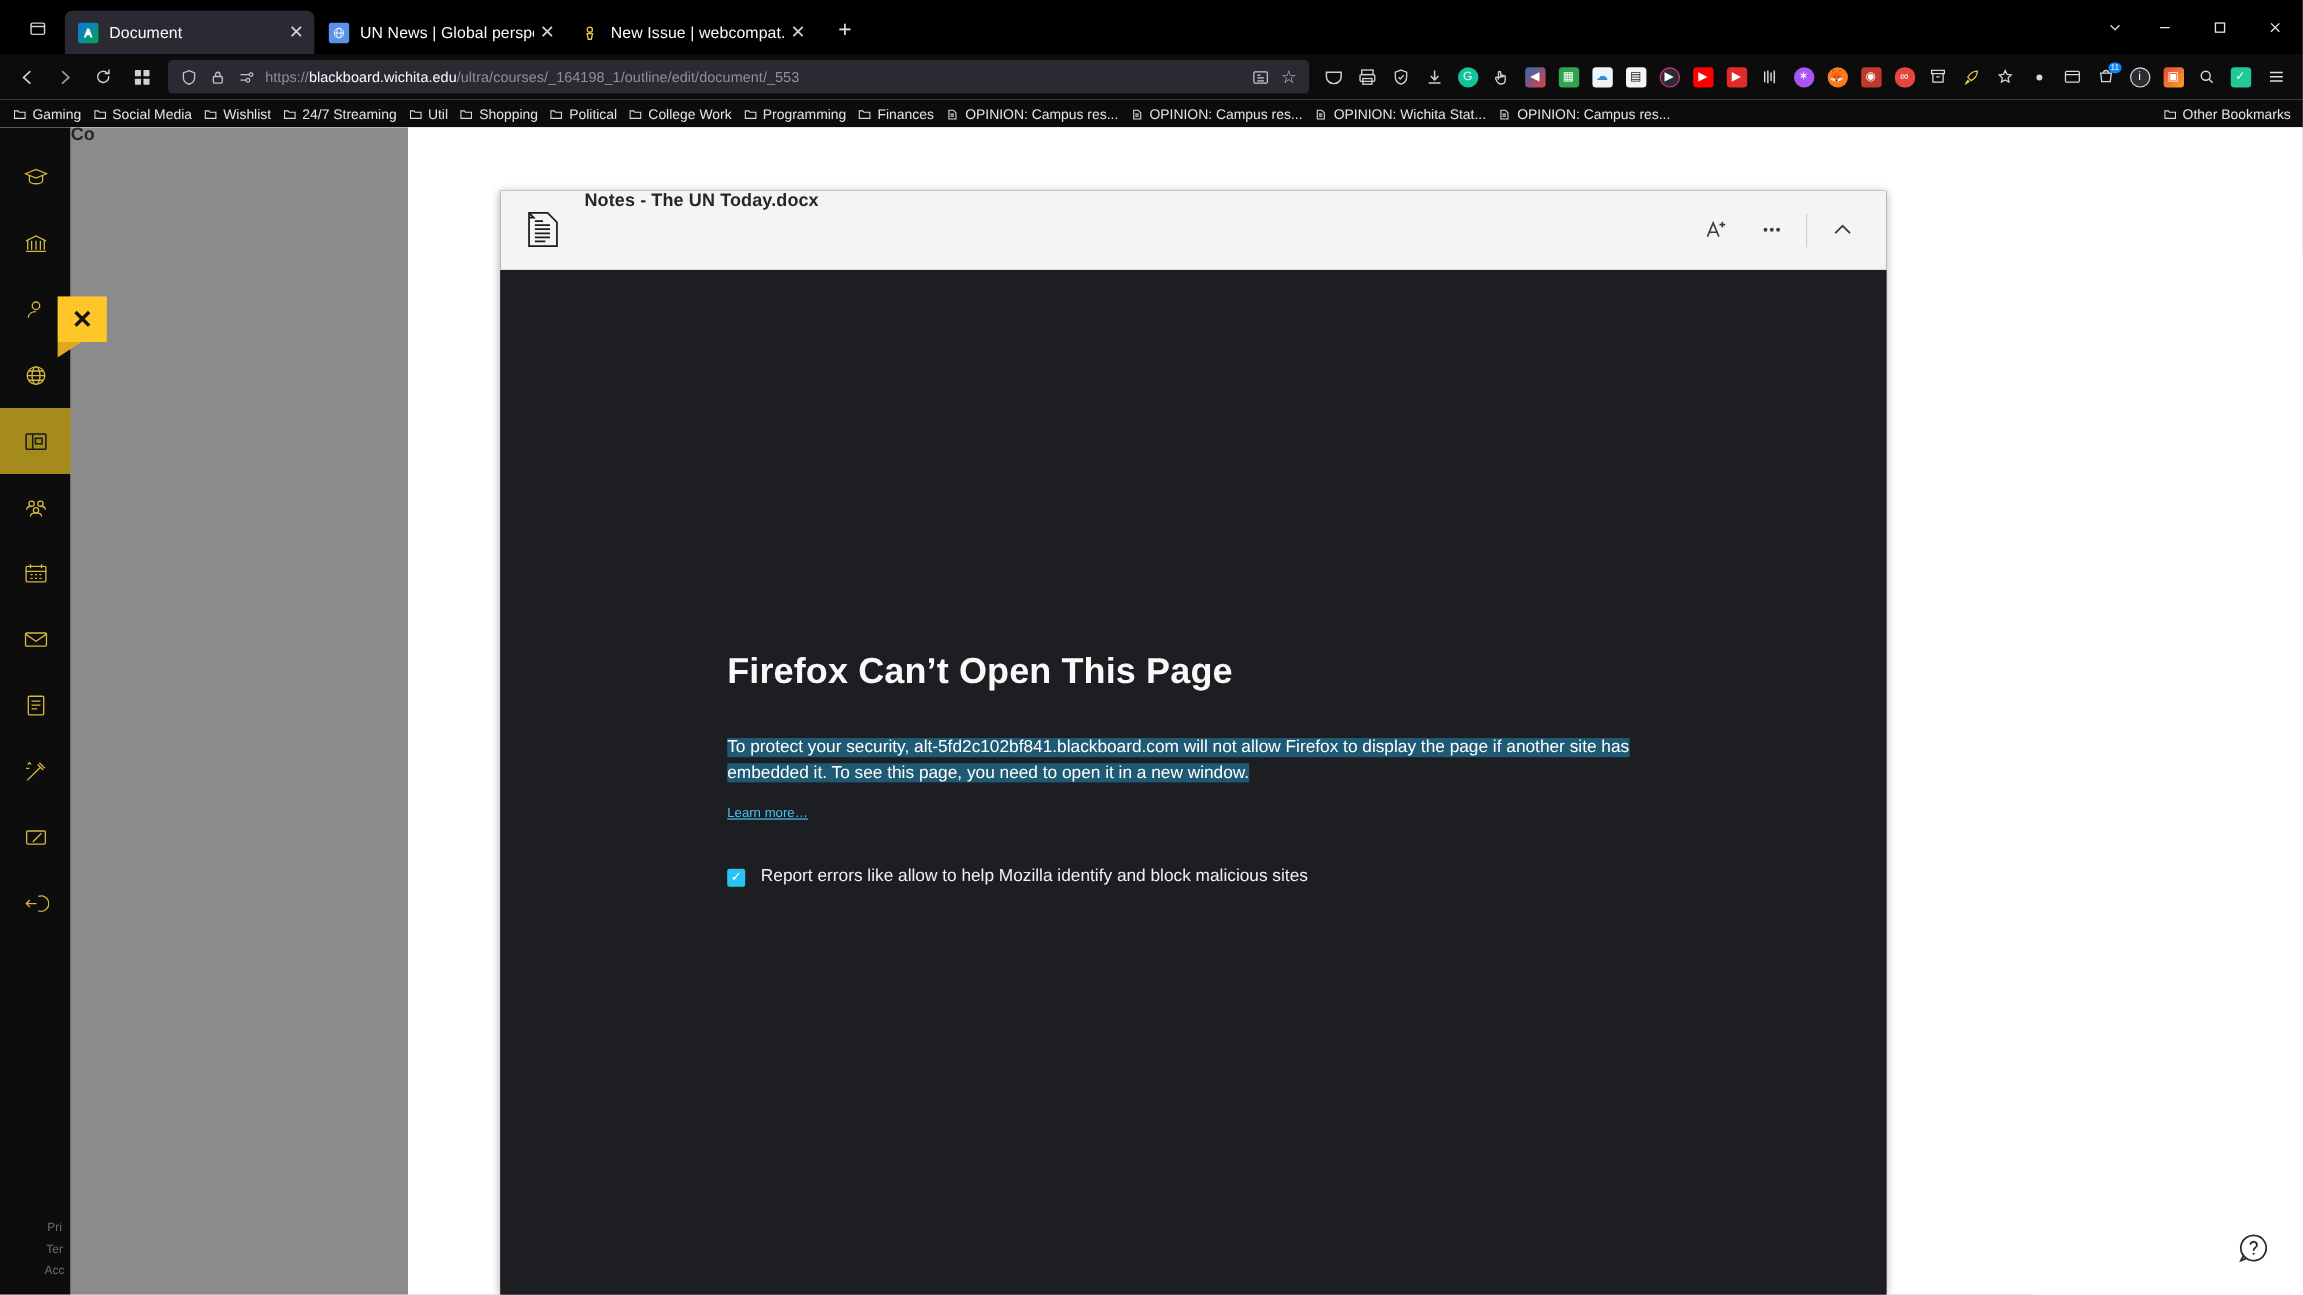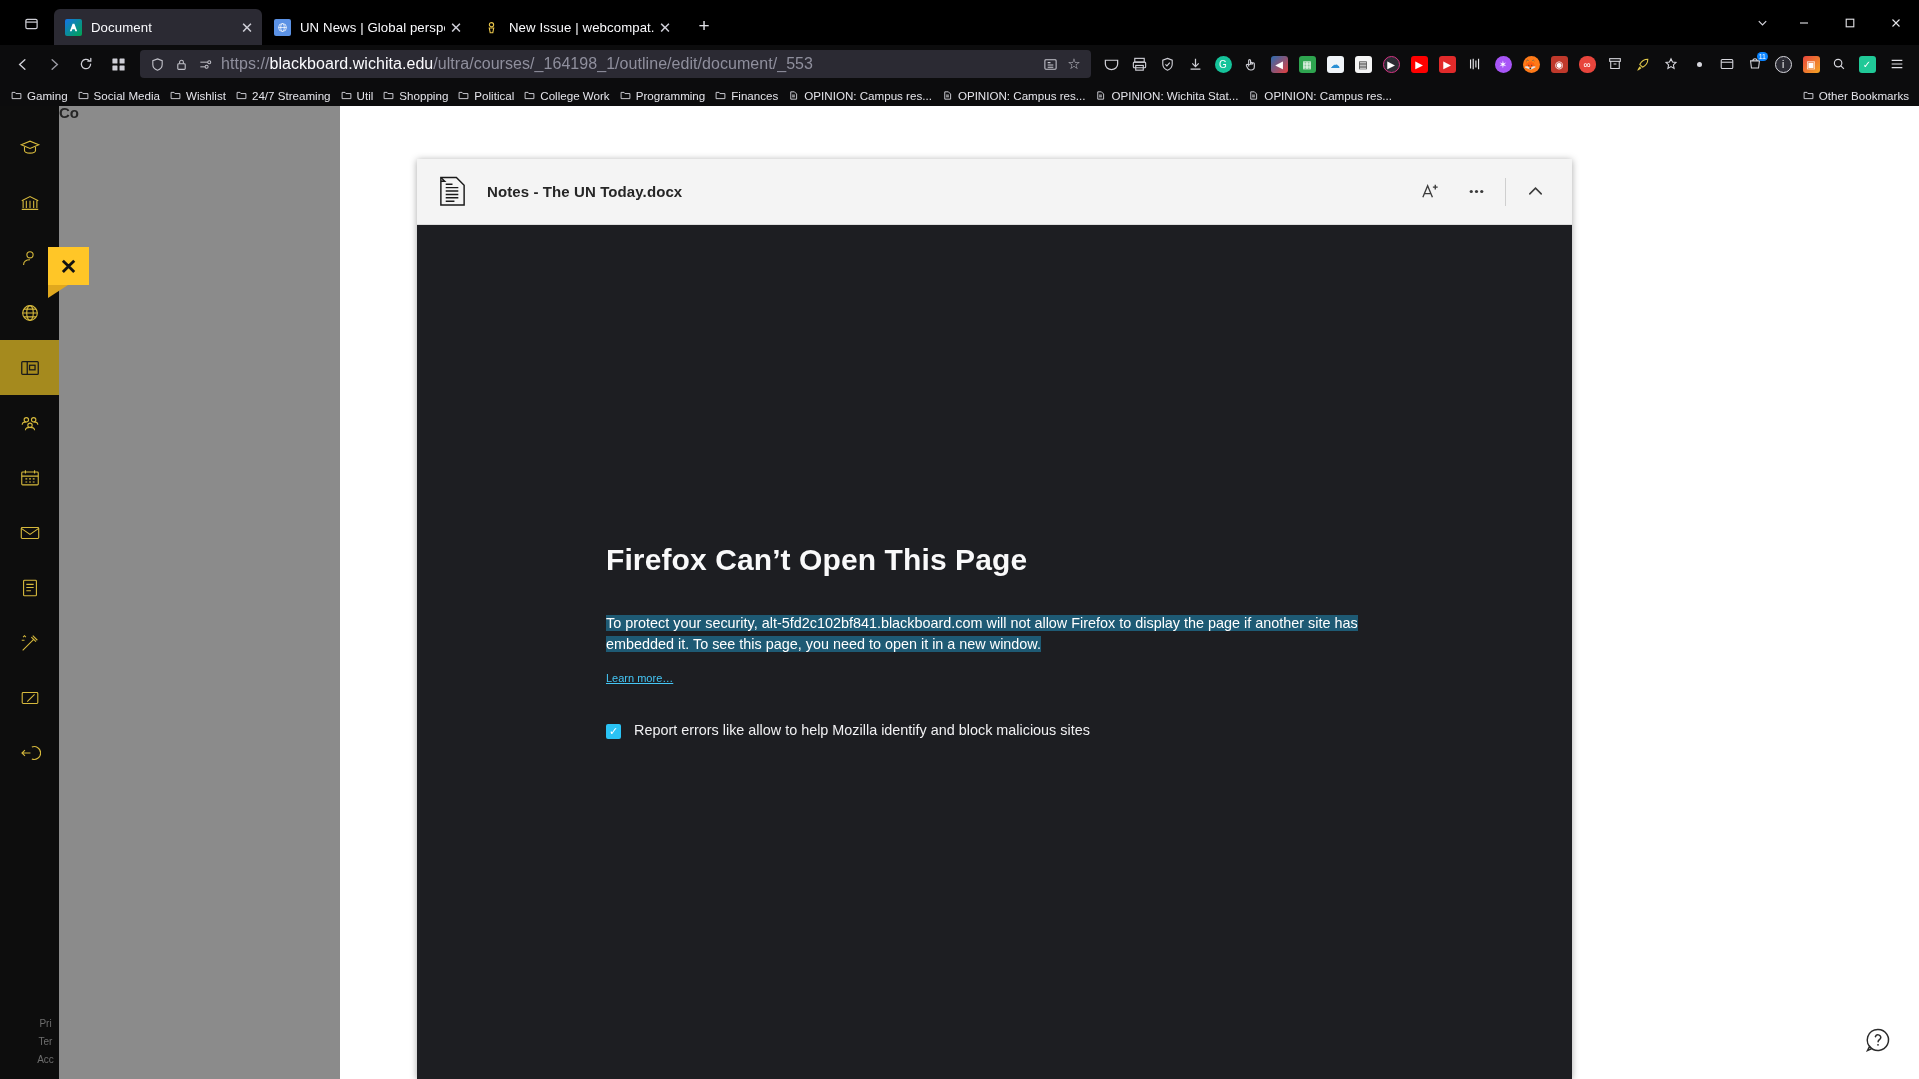--- a/index.html
+++ b/index.html
@@ -72,21 +72,21 @@
     color: #cfcfd6;
   }
   .nav-ic.dim { color: #6a6a73; }
   .urlbar {
     flex: 1; height: 28px; background: #2b2a33; border-radius: 4px;
     display: flex; align-items: center; padding: 0 5px;
     margin: 0 6px; min-width: 0;
   }
   .url-ic { width: 24px; flex: 0 0 24px; display: flex; align-items: center; justify-content: center; color: #c0c0c8; }
   .url-text {
-    flex: 1; font-size: 16px; color: #fbfbfe;
+    flex: 1; font-size: 12px; color: #fbfbfe;
     white-space: nowrap; overflow: hidden; min-width: 0;
     padding-left: 4px; letter-spacing: .05px;
   }
   .url-text .dim { color: #8f8f9d; }
   .url-right { display: flex; align-items: center; }
   .ext-row { display: flex; align-items: center; }
   .ext {
     width: 28px; height: 28px; flex: 0 0 28px;
     display: flex; align-items: center; justify-content: center;
     position: relative;
@@ -156,21 +156,21 @@
   }
 
   
   .doc-panel {
     position: absolute; left: 417px; top: 53px;
     width: 1155px; height: 920px; background: #1d1e22;
     box-shadow: 0 1px 7px rgba(0,0,0,.35);
   }
   .doc-head {
     height: 66px; background: #f4f4f4;
-    display: flex; align-items: center; padding: 0 14px 0 20px;
+    display: flex; padding: 0 14px 0 20px;
     border-bottom: 1px solid #ddd;
   }
   .doc-ficon { width: 38px; flex: 0 0 38px; display: flex; align-items: center; }
   .doc-name { font-size: 15px; font-weight: bold; color: #262626; margin-left: 12px; letter-spacing: .1px; }
   .doc-actions { margin-left: auto; display: flex; align-items: center; }
   .doc-act { width: 46px; height: 40px; display: flex; align-items: center; justify-content: center; color: #3b3b3b; }
   .doc-sep { width: 1px; height: 28px; background: #cfcfcf; margin: 0 6px; }
 
   .doc-view {
     position: absolute; left: 0; top: 66px; width: 1155px; height: 854px;

